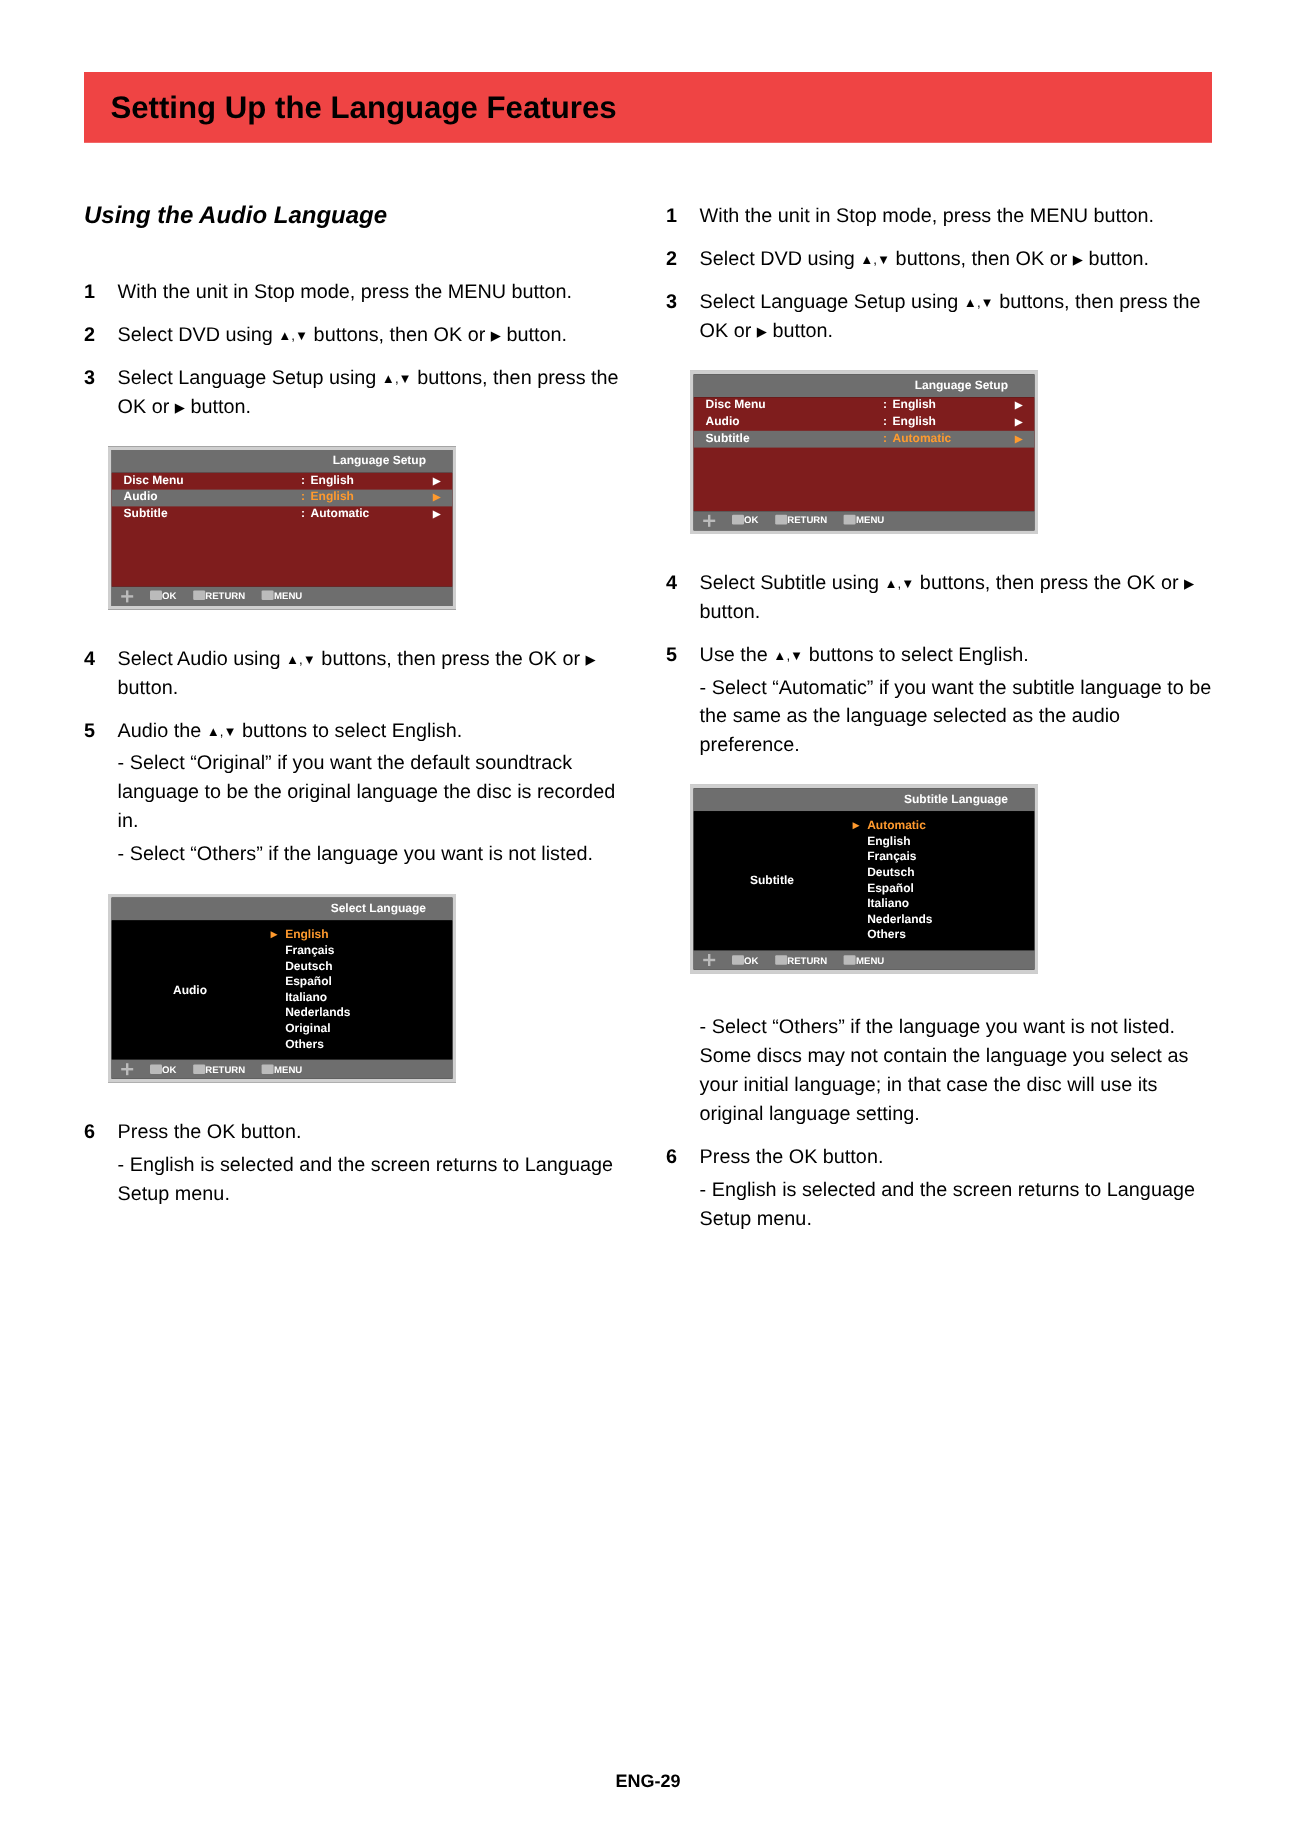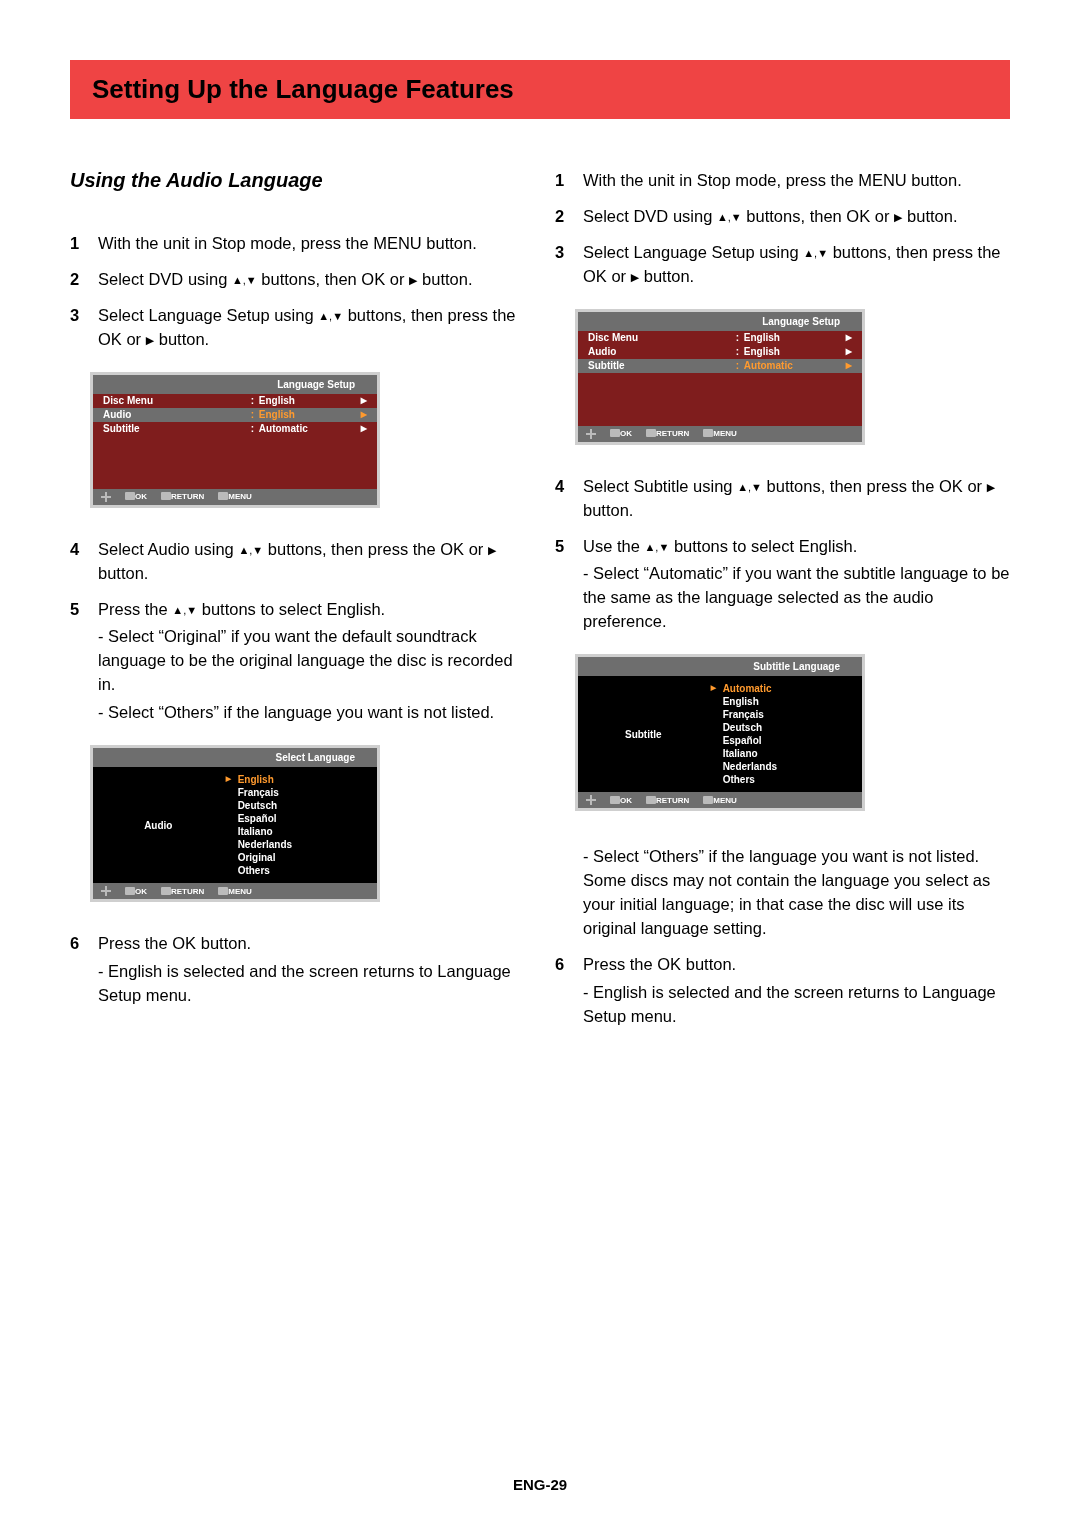--- a/index.html
+++ b/index.html
@@ -223,21 +223,21 @@
     <div class="step">
       <div class="num">4</div>
       <div class="body">
         <span>Select </span><b>Audio</b><span> using </span><span class="icon">▲,▼</span><span> buttons, then press the OK or </span><span class="icon">▶</span><span>button.</span>
       </div>
     </div>
 
     <div class="step">
       <div class="num">5</div>
       <div class="body">
-        <span>Press the </span><span class="icon">▲,▼</span><span> buttons to select </span><b>English</b><span>.</span>
+        <span>Audio the </span><span class="icon">▲,▼</span><span> buttons to select </span><b>English</b><span>.</span>
         <div class="sub">- Select “Original” if you want the default soundtrack language to be the original language the disc is recorded in.</div>
         <div class="sub">- Select “Others” if the language you want is not listed.</div>
       </div>
     </div>
 
     <div class="osd">
       <div class="osd-header">Select Language</div>
       <div class="osd-list">
         <div class="lab">Audio</div>
         <div class="opts" id="left-osd2-opts">

